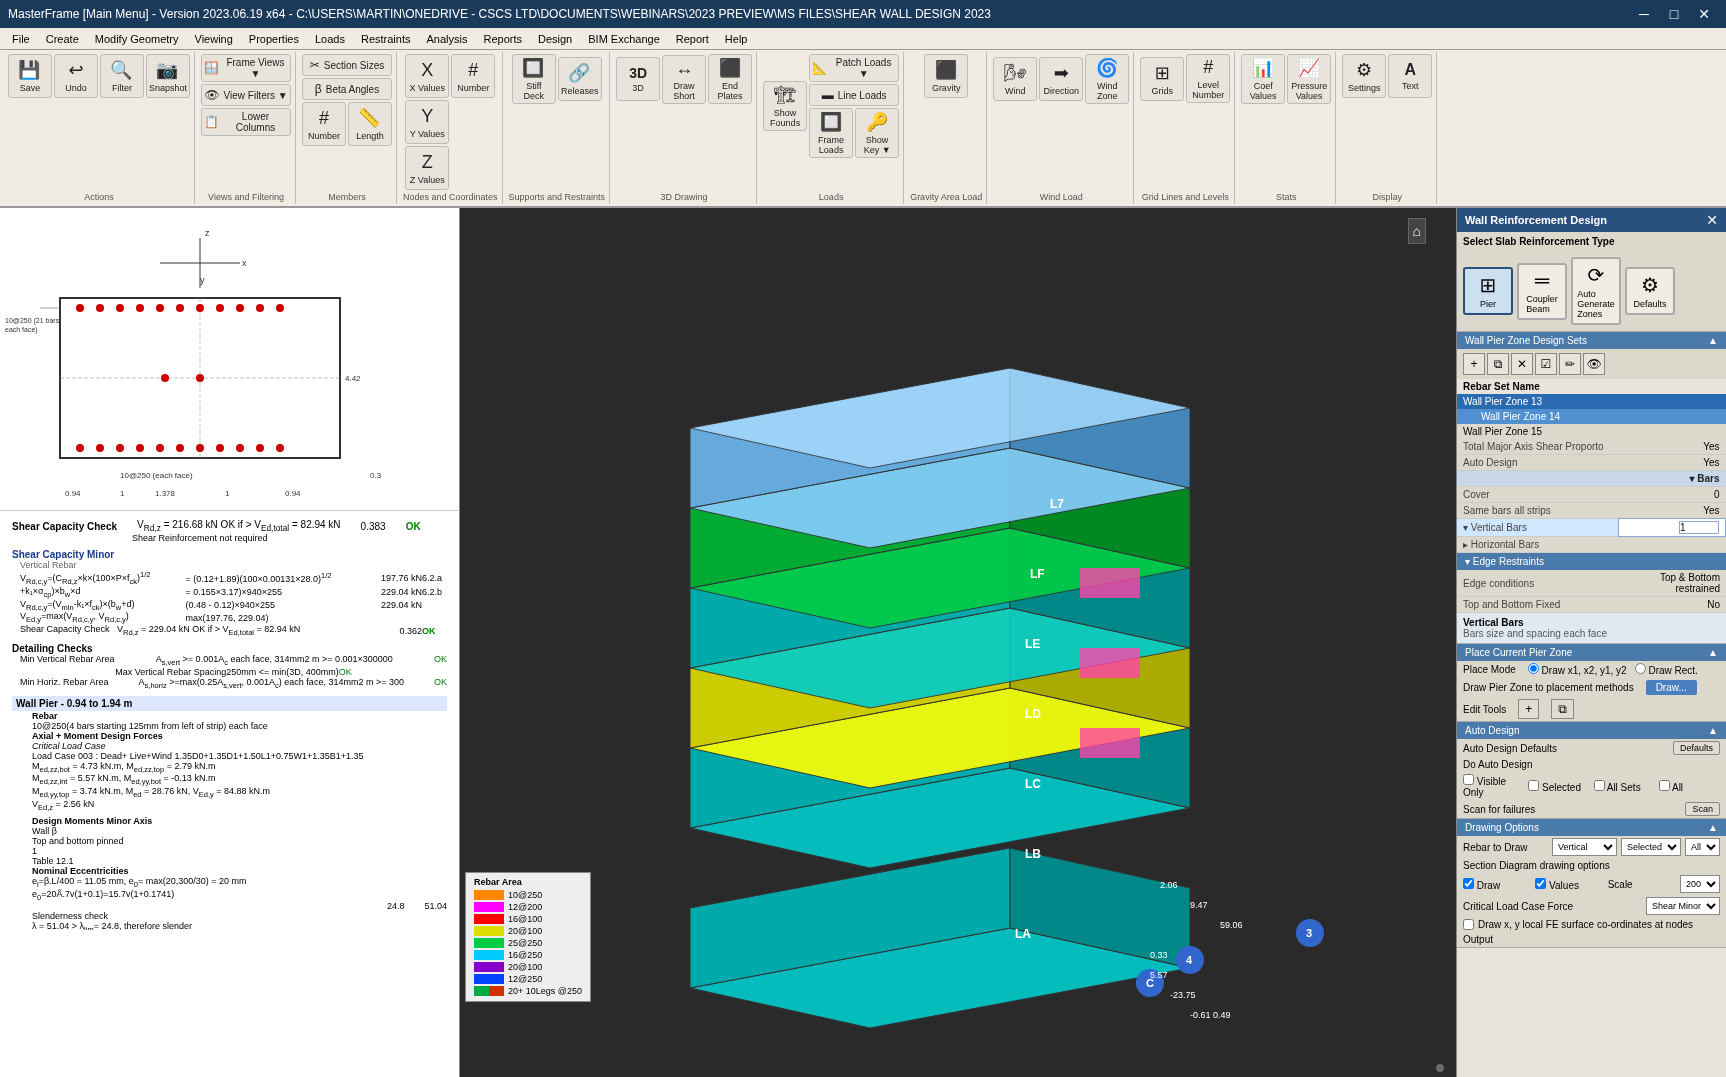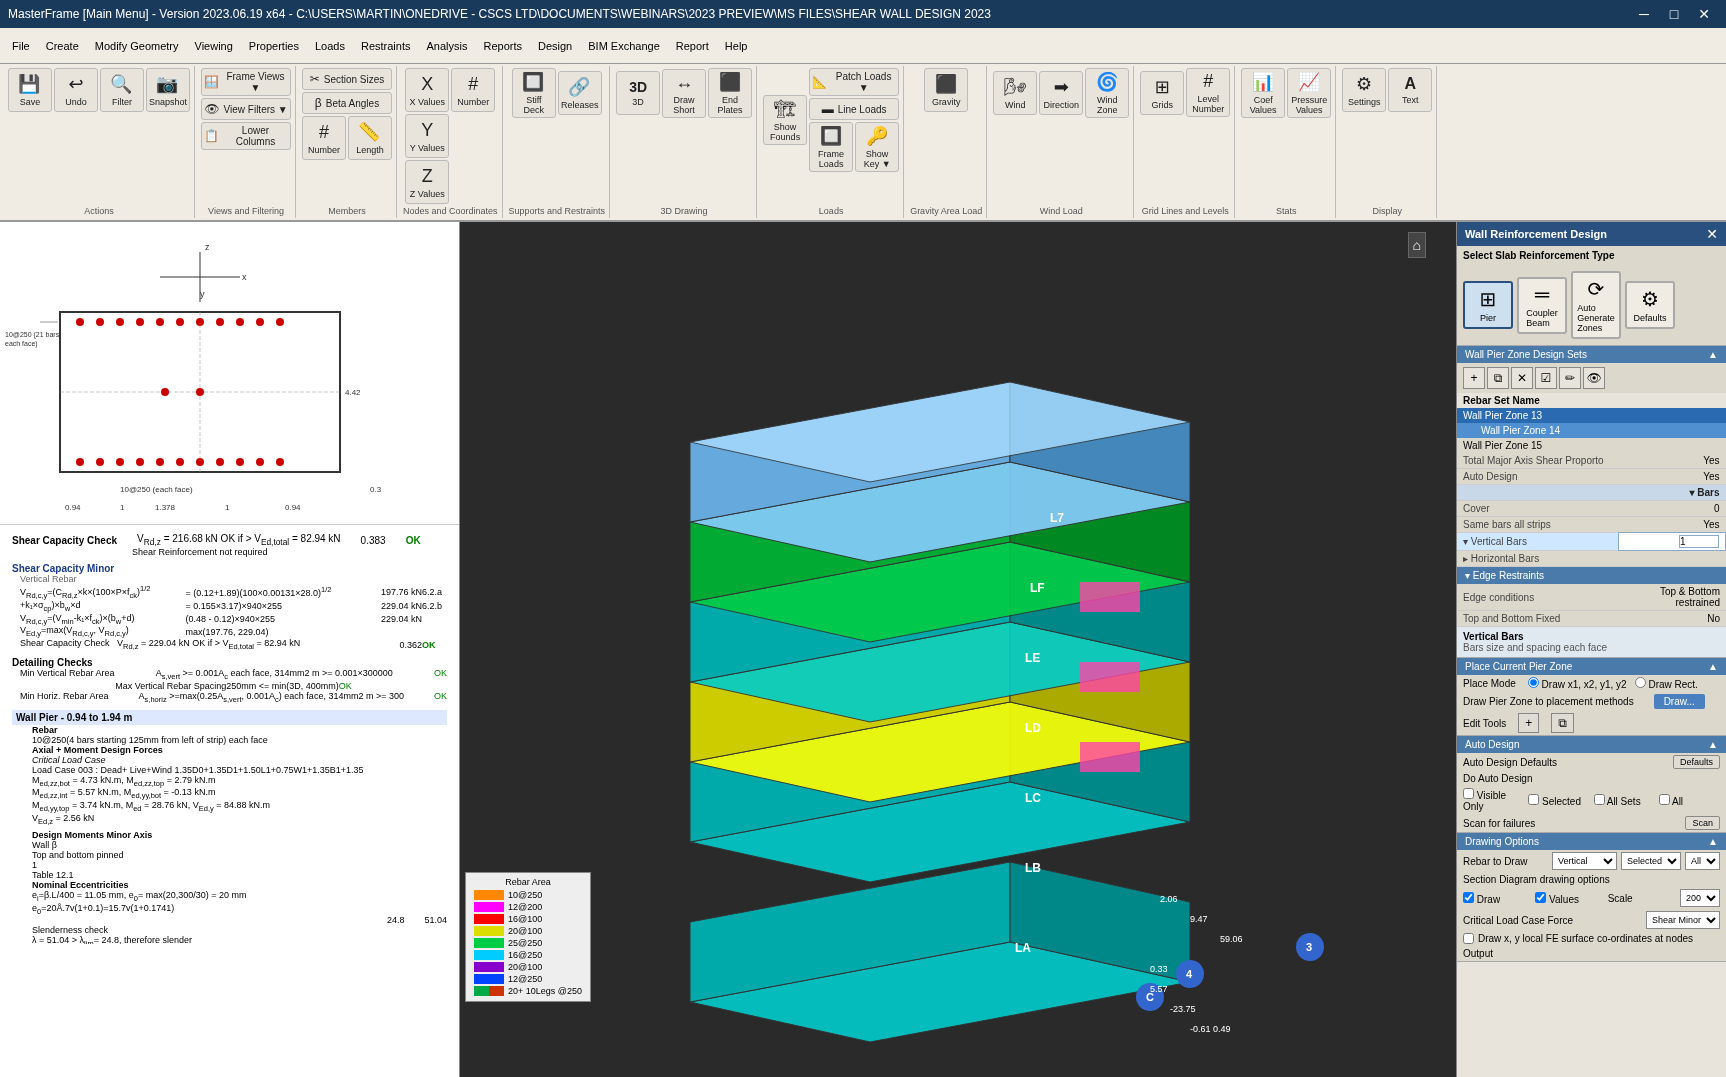--- a/index.html
+++ b/index.html
@@ -16,21 +16,21 @@
       padding: 0 8px;
       font-size: 12px;
     }
     #titlebar .title { flex: 1; }
     #titlebar .win-controls { display: flex; gap: 2px; }
     #titlebar .win-controls span { width: 28px; height: 28px; display: flex; align-items: center; justify-content: center; cursor: pointer; font-size: 14px; }
 
     
     #menubar {
       background: #f0ece4;
-      height: 36px;
+      height: 22px;
       display: flex;
       align-items: center;
       padding: 0 4px;
       border-bottom: 1px solid #999;
     }
     #menubar span {
       padding: 2px 8px;
       cursor: pointer;
       font-size: 11px;
     }
@@ -282,21 +282,20 @@
     }
     .radio-group { display: flex; gap: 8px; align-items: center; }
     .place-draw-btn {
       background: #4a80c0;
       color: white;
       border: none;
       padding: 2px 10px;
       cursor: pointer;
       font-size: 10px;
       border-radius: 2px;
-      margin-left: 8px;
     }
 
     
     input[type=checkbox] { width: 11px; height: 11px; }
     input[type=radio] { width: 11px; height: 11px; }
 
     .close-btn {
       background: none;
       border: none;
       color: white;
@@ -945,21 +944,21 @@
         <label>Draw x, y local FE surface co-ordinates at nodes</label>
       </div>
       <div class="draw-opt-row">
         <label>Output</label>
       </div>
     </div>
   </div>
 </div>
 
 <div id="rebar-legend" style="position:absolute;bottom:75px;left:465px;background:rgba(255,255,255,0.92);border:1px solid #888;padding:4px 8px;font-size:9px;z-index:10;">
-  <div style="font-weight:normal;margin-bottom:2px;text-align:center;">Rebar Area</div>
+  <div style="font-weight:bold;margin-bottom:2px;">Rebar Area</div>
   <div class="legend-item">
     <div class="legend-color" style="background:#ff8800;"></div>
     <span>10@250</span>
   </div>
   <div class="legend-item">
     <div class="legend-color" style="background:#ff00ff;"></div>
     <span>12@200</span>
   </div>
   <div class="legend-item">
     <div class="legend-color" style="background:#ff0000;"></div>

